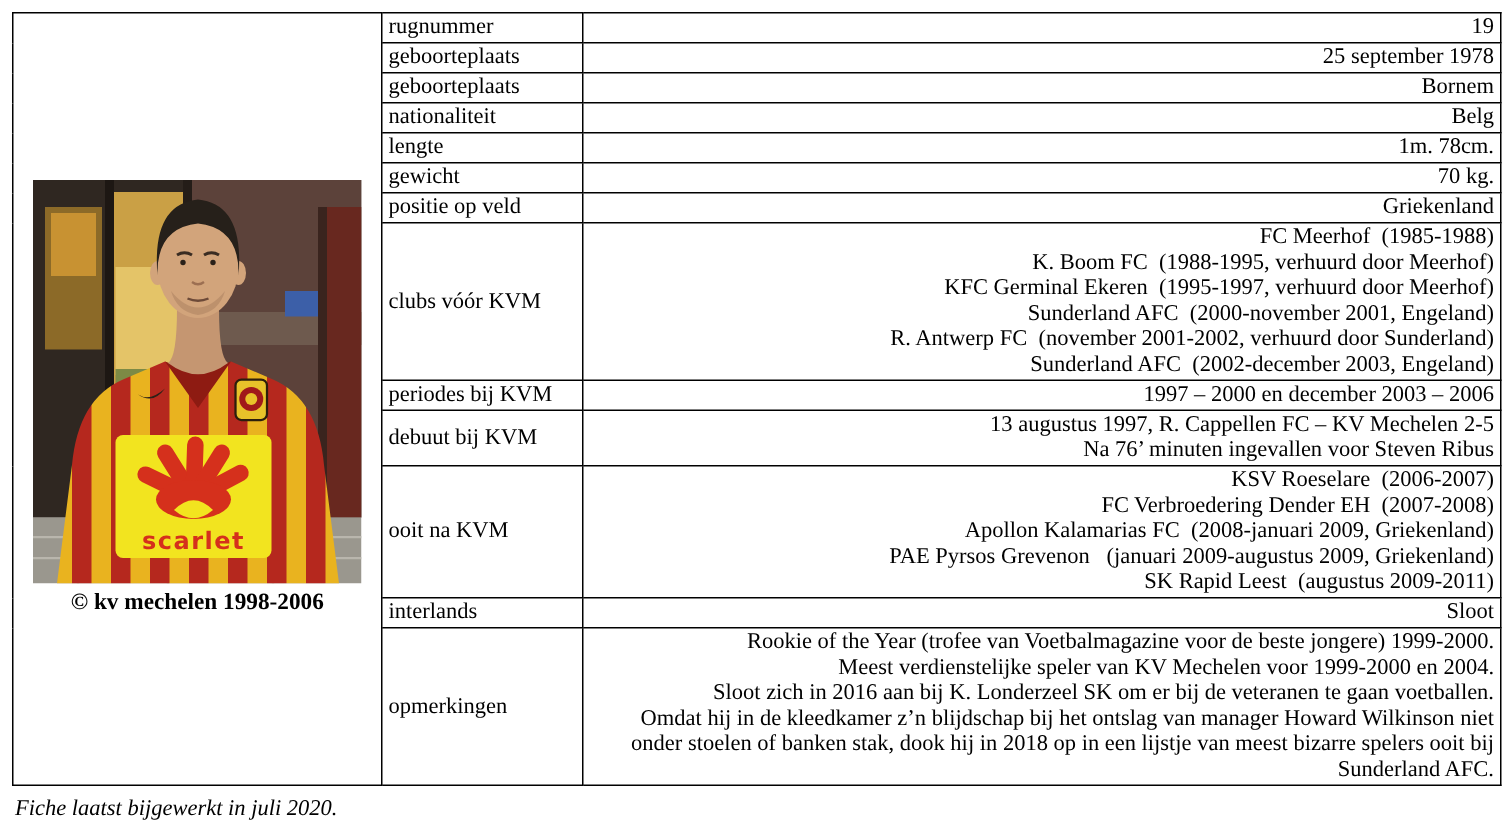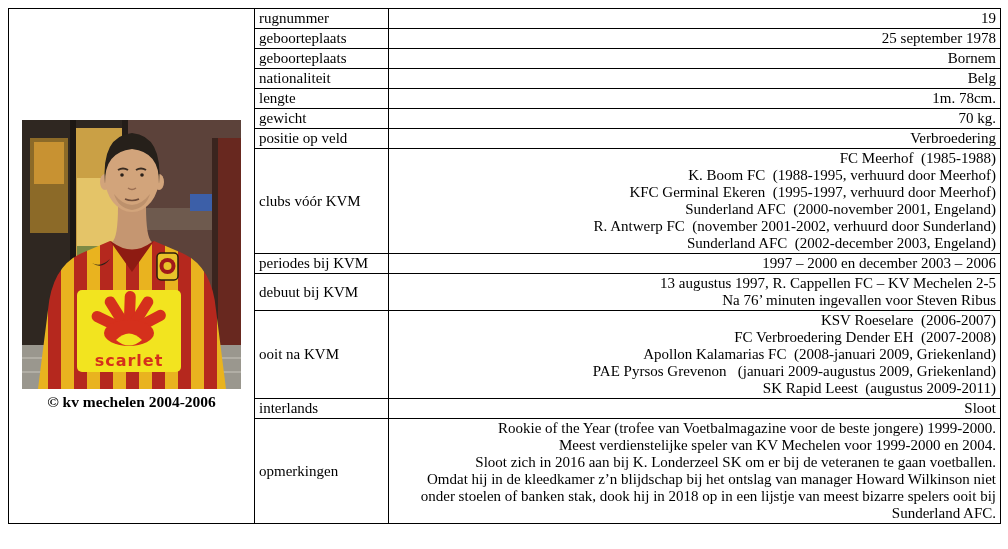--- a/index.html
+++ b/index.html
@@ -109,21 +109,21 @@
                       <rect x="-5.5" y="-41" width="11" height="34" rx="5.5" transform="rotate(32)"></rect>
                       <rect x="-5.5" y="-41" width="11" height="34" rx="5.5" transform="rotate(62)"></rect>
                       <ellipse cx="0" cy="1" rx="25" ry="13"></ellipse>
                     </g>
                     <path d="M-13,8 Q0,-5 13,8 Q0,19 -13,8 Z" fill="#f2e41f"></path>
                   </g>
                   <text x="107" y="246" text-anchor="middle" font-family="DejaVu Sans, sans-serif" font-size="16" font-weight="bold" letter-spacing="1" fill="#d5301c">scarlet</text>
                 </g>
               </g>
             </svg>
-            <div class="caption">© kv mechelen 2004-2006</div>
+            <div class="caption">© kv mechelen 1998-2006</div>
           </div>
         </td>
         <td class="lbl">rugnummer</td>
         <td class="val">19</td>
       </tr>
       <tr>
         <td class="lbl">geboorteplaats</td>
         <td class="val">25 september 1978</td>
       </tr>
       <tr>
@@ -137,21 +137,21 @@
       <tr>
         <td class="lbl">lengte</td>
         <td class="val">1m. 78cm.</td>
       </tr>
       <tr>
         <td class="lbl">gewicht</td>
         <td class="val">70 kg.</td>
       </tr>
       <tr>
         <td class="lbl">positie op veld</td>
-        <td class="val">Verbroedering</td>
+        <td class="val">Griekenland</td>
       </tr>
       <tr>
         <td class="lbl">clubs vóór KVM</td>
         <td class="val">FC Meerhof  (1985-1988)
 K. Boom FC  (1988-1995, verhuurd door Meerhof)
 KFC Germinal Ekeren  (1995-1997, verhuurd door Meerhof)
 Sunderland AFC  (2000-november 2001, Engeland)
 R. Antwerp FC  (november 2001-2002, verhuurd door Sunderland)
 Sunderland AFC  (2002-december 2003, Engeland)</td>
       </tr>
@@ -179,13 +179,14 @@
       <tr>
         <td class="lbl">opmerkingen</td>
         <td class="val">Rookie of the Year (trofee van Voetbalmagazine voor de beste jongere) 1999-2000.
 Meest verdienstelijke speler van KV Mechelen voor 1999-2000 en 2004.
 Sloot zich in 2016 aan bij K. Londerzeel SK om er bij de veteranen te gaan voetballen.
 Omdat hij in de kleedkamer z’n blijdschap bij het ontslag van manager Howard Wilkinson niet onder stoelen of banken stak, dook hij in 2018 op in een lijstje van meest bizarre spelers ooit bij Sunderland AFC.</td>
       </tr>
     </tbody>
   </table>
 
+  <div class="footer-note">Fiche laatst bijgewerkt in juli 2020.</div>
 </div>
 
 </body></html>

